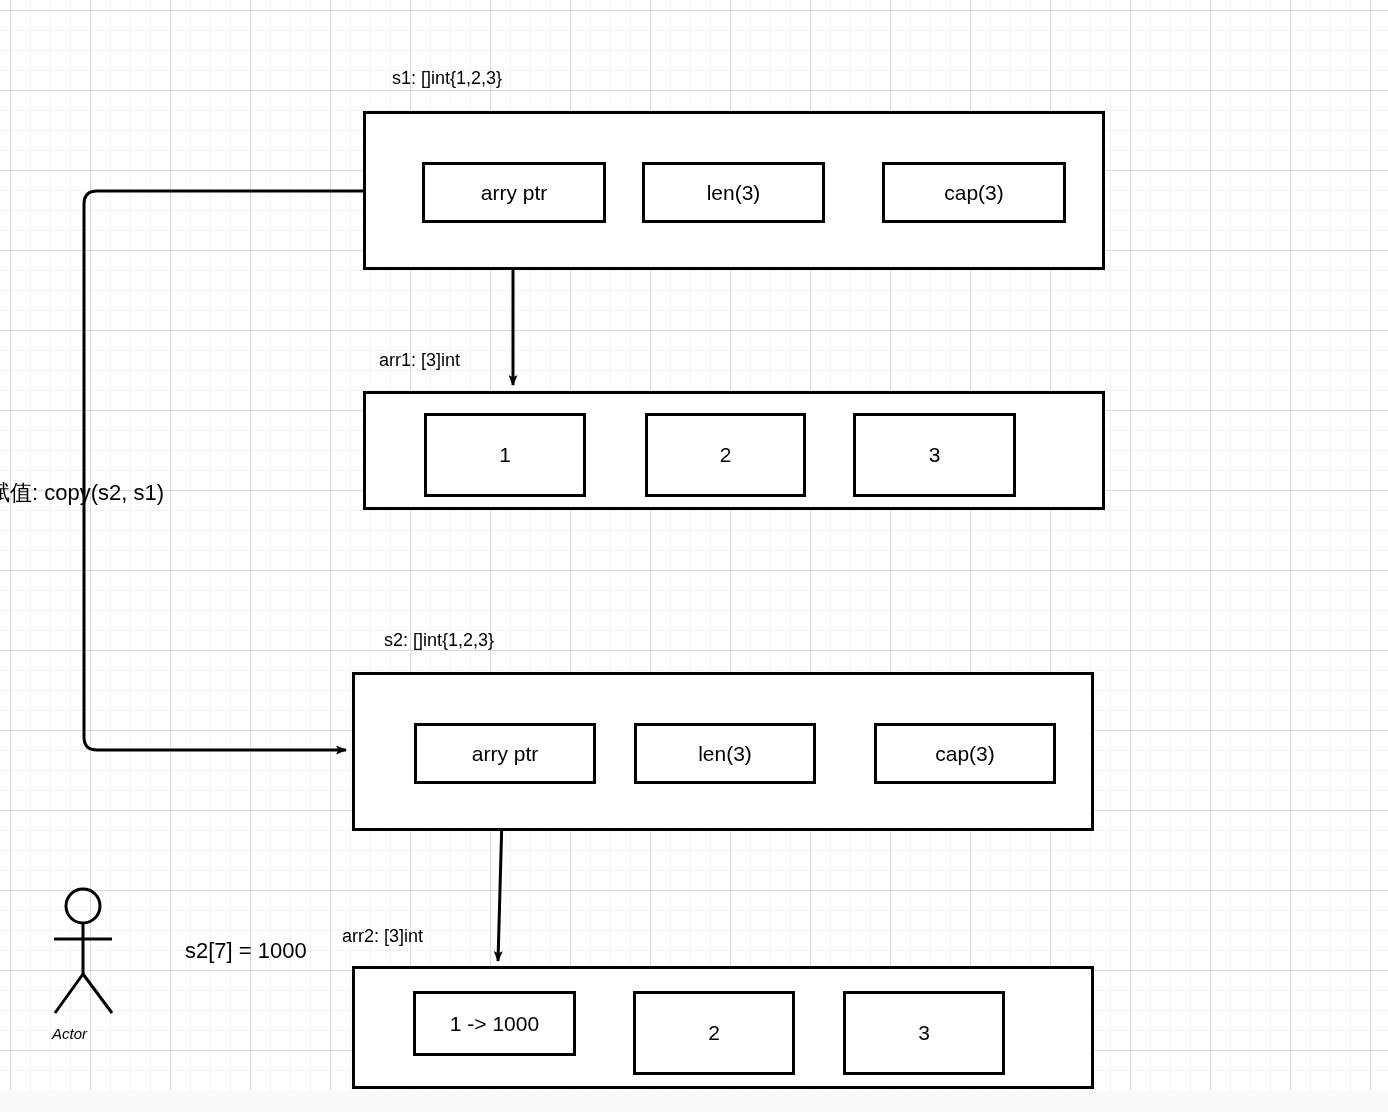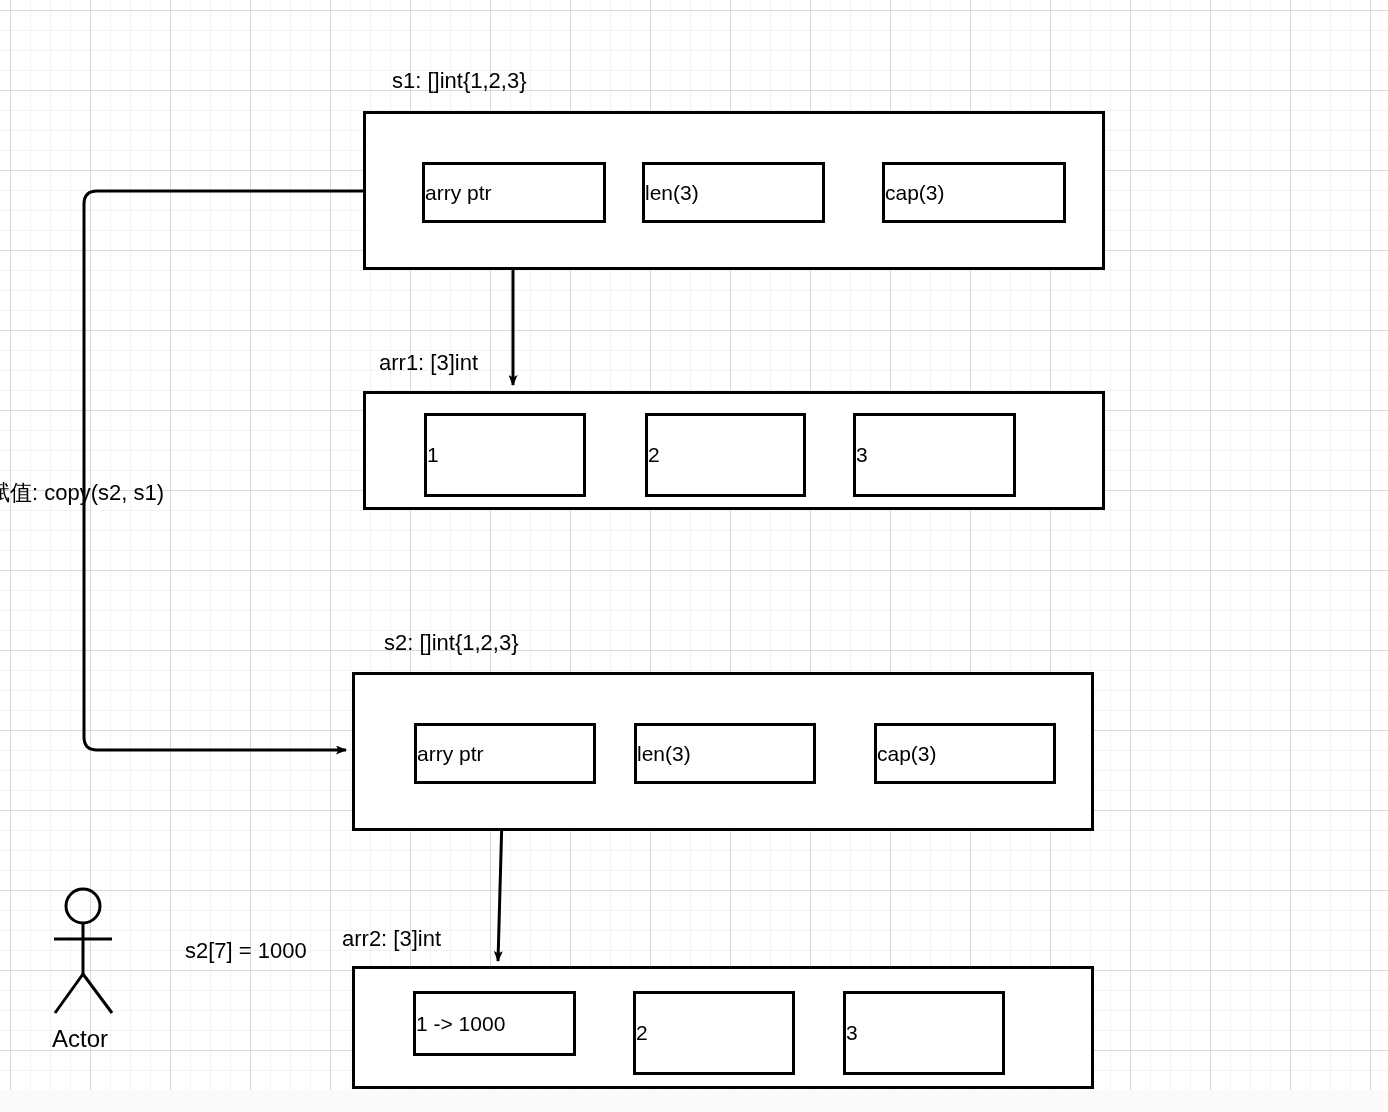--- a/index.html
+++ b/index.html
@@ -53,41 +53,43 @@
     border: 3px solid #000000;
     background: #ffffff;
   }
   .cell {
     position: absolute;
     box-sizing: border-box;
     border: 3px solid #000000;
     background: #ffffff;
     display: flex;
     align-items: center;
+    justify-content: center;
     font-size: 21px;
     color: #000000;
     white-space: nowrap;
   }
   .caption {
     position: absolute;
-    font-size: 22px;
+    font-size: 18px;
     color: #000000;
     white-space: nowrap;
   }
   .note {
     position: absolute;
     font-size: 22px;
     color: #000000;
     white-space: nowrap;
   }
   .actor-label {
     position: absolute;
-    font-size: 24px;
+    font-size: 15px;
     color: #000000;
     white-space: nowrap;
+    font-style: italic;
   }
 </style>
 </head>
 <body>
 
 <div id="canvas">
 
   <svg class="svg-layer" viewBox="0 0 1388 1090" width="1388" height="1090">
     <defs>
       <marker id="arrowhead" markerWidth="11" markerHeight="9" refX="10" refY="4.5" orient="auto" markerUnits="userSpaceOnUse">

